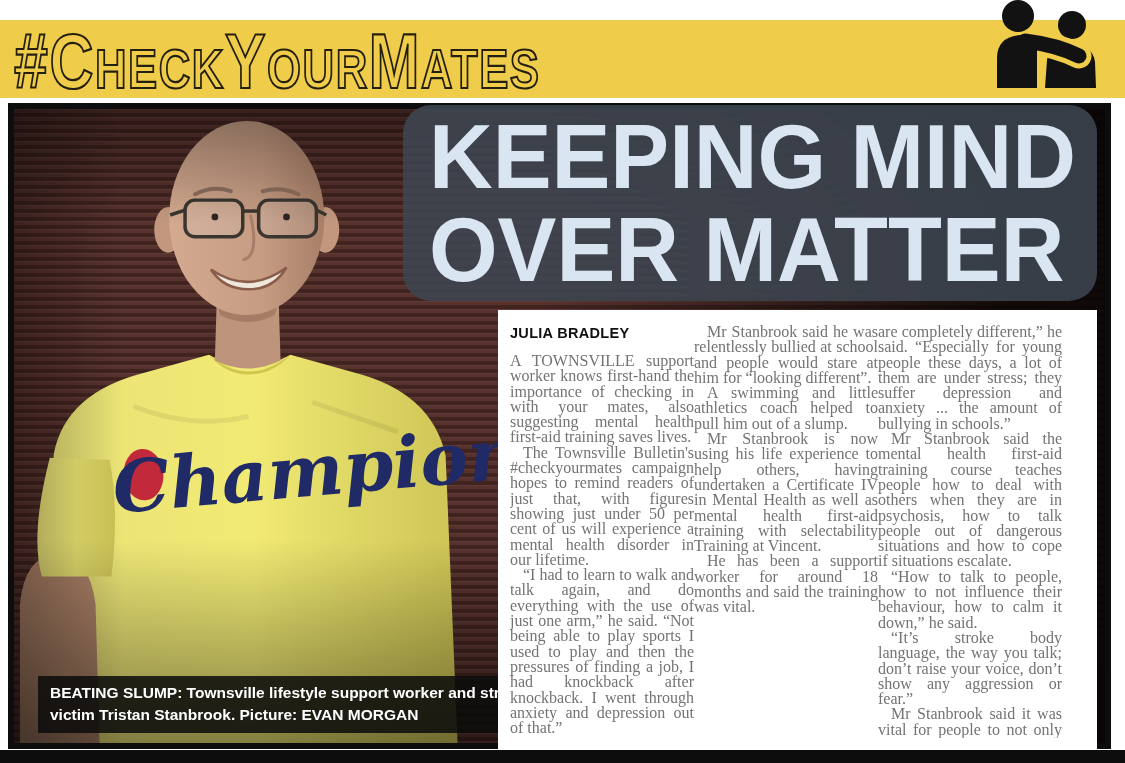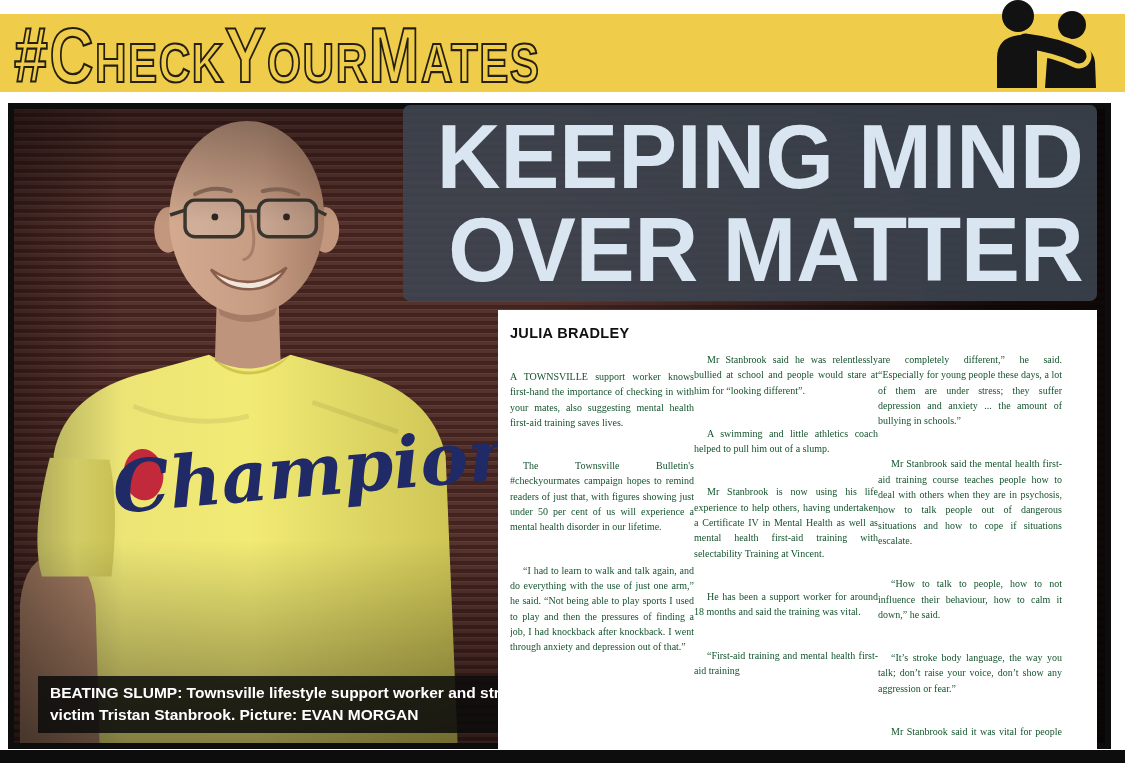--- a/index.html
+++ b/index.html
@@ -1,20 +1,20 @@
 <!DOCTYPE html>
 <html><head>
 <meta charset="utf-8">
 <style>
   * { margin:0; padding:0; box-sizing:border-box; }
   body { background:#ffffff; font-family:"Liberation Sans", sans-serif; }
   #page { position:relative; width:1125px; height:763px; background:#ffffff; overflow:hidden; }
 
   
-  .banner { position:absolute; left:0; top:14px; width:1125px; height:78px; background:#EFCC49; }
+  .banner { position:absolute; left:0; top:20px; width:1125px; height:78px; background:#EFCC49; }
   .hashtag { position:absolute; left:14px; top:0; height:78px; line-height:82px; white-space:nowrap;
              transform:scaleX(0.78); transform-origin:left center;
              font-weight:bold; color:transparent; -webkit-text-stroke:2.2px #241f10; letter-spacing:2px; }
   .hashtag .big   { font-size:78px; }
   .hashtag .small { font-size:56px; }
 
   .mates-icon { position:absolute; left:975px; top:0; width:140px; height:88px; }
 
   
   .photo-frame { position:absolute; left:8px; top:103px; width:1103px; height:646px;
@@ -24,38 +24,38 @@
                    repeating-linear-gradient(180deg, #57322d 0 4px, #41231f 4px 8px);
                  overflow:hidden; }
   .photo-svg { position:absolute; left:0; top:0; width:100%; height:100%; }
   .photo-shade { position:absolute; left:0; top:0; width:100%; height:100%;
                  background:
                    linear-gradient(90deg, rgba(0,0,0,0.30) 0%, rgba(0,0,0,0) 10%, rgba(0,0,0,0) 48%, rgba(0,0,0,0.40) 70%, rgba(0,0,0,0.78) 90%, rgba(5,3,3,0.88) 100%),
                    linear-gradient(180deg, rgba(0,0,0,0.35) 0%, rgba(0,0,0,0) 18%, rgba(0,0,0,0) 68%, rgba(0,0,0,0.45) 100%); }
 
   
   .headline-box { position:absolute; left:403px; top:105px; width:694px; height:196px;
-                  background:rgba(62,70,81,0.87); border-radius:7px; padding:6px 0 0 26px;text-align:right; }
+                  background:rgba(62,70,81,0.87); border-radius:28px; padding:6px 0 0 26px; }
   .hl-line { font-weight:bold; font-size:90px; line-height:93px; letter-spacing:0px;
              color:#D9E5F1; white-space:nowrap; transform:scaleX(0.98); transform-origin:left; }
 
   
   .caption-box { position:absolute; left:38px; top:676px; width:524px;
                  background:rgba(12,12,12,0.86); color:#ffffff;
                  font-weight:bold; font-size:15.5px; line-height:22px; padding:6px 12px 7px 12px; }
 
   
   .article-panel { position:absolute; left:498px; top:310px; width:599px; height:440px;
                    background:#ffffff; padding:14px 10px 0 12px; }
   .cols { display:flex; height:414px; overflow:hidden; }
   .col  { width:184px; overflow:hidden; }
   .byline { font-family:"Liberation Sans", sans-serif; font-weight:bold; font-size:14.5px;
             letter-spacing:0.3px; color:#111; margin:1px 0 12px 0; }
-  .col p { font-family:"Liberation Serif", serif; font-size:10px; line-height:15.3px;
-           color:#14532d; text-align:justify;margin-top:28px; }
+  .col p { font-family:"Liberation Serif", serif; font-size:16px; line-height:15.3px;
+           color:#737373; text-align:justify; }
   .col p.indent { text-indent:13px; }
   .col p .it { }
 
   .bottom-bar { position:absolute; left:0; top:750px; width:1125px; height:13px; background:#0d0d0d; }
 </style>
 </head>
 <body>
 
 <div id="page">
 
@@ -141,21 +141,20 @@
           <div class="byline">JULIA BRADLEY</div>
           <p><span>A TOWNSVILLE support worker knows first-hand the importance of checking in with your mates, also suggesting mental health first-aid training saves lives.</span></p>
           <p class="indent"><span>The </span><span class="it">Townsville Bulletin's</span><span> #checkyourmates campaign hopes to remind readers of just that, with figures showing just under 50 per cent of us will experience a mental health disorder in our lifetime.</span></p>
           <p class="indent"><span>“I had to learn to walk and talk again, and do everything with the use of just one arm,” he said. “Not being able to play sports I used to play and then the pressures of finding a job, I had knockback after knockback. I went through anxiety and depression out of that.”</span></p>
         </div>
         <div class="col">
           <p class="indent"><span>Mr Stanbrook said he was relentlessly bullied at school and people would stare at him for “looking different”.</span></p>
           <p class="indent"><span>A swimming and little athletics coach helped to pull him out of a slump.</span></p>
           <p class="indent"><span>Mr Stanbrook is now using his life experience to help others, having undertaken a Certificate IV in Mental Health as well as mental health first-aid training with selectability Training at Vincent.</span></p>
           <p class="indent"><span>He has been a support worker for around 18 months and said the training was vital.</span></p>
-          <p class="indent"><span>“First-aid training and mental health first-aid training</span></p>
         </div>
         <div class="col">
           <p><span>are completely different,” he said. “Especially for young people these days, a lot of them are under stress; they suffer depression and anxiety ... the amount of bullying in schools.”</span></p>
           <p class="indent"><span>Mr Stanbrook said the mental health first-aid training course teaches people how to deal with others when they are in psychosis, how to talk people out of dangerous situations and how to cope if situations escalate.</span></p>
           <p class="indent"><span>“How to talk to people, how to not influence their behaviour, how to calm it down,” he said.</span></p>
           <p class="indent"><span>“It’s stroke body language, the way you talk; don’t raise your voice, don’t show any aggression or fear.”</span></p>
           <p class="indent"><span>Mr Stanbrook said it was vital for people to not only undertake the training, but to make sure they put it into practice and check in with mates.</span></p>
         </div>
       </div>
   </div>

